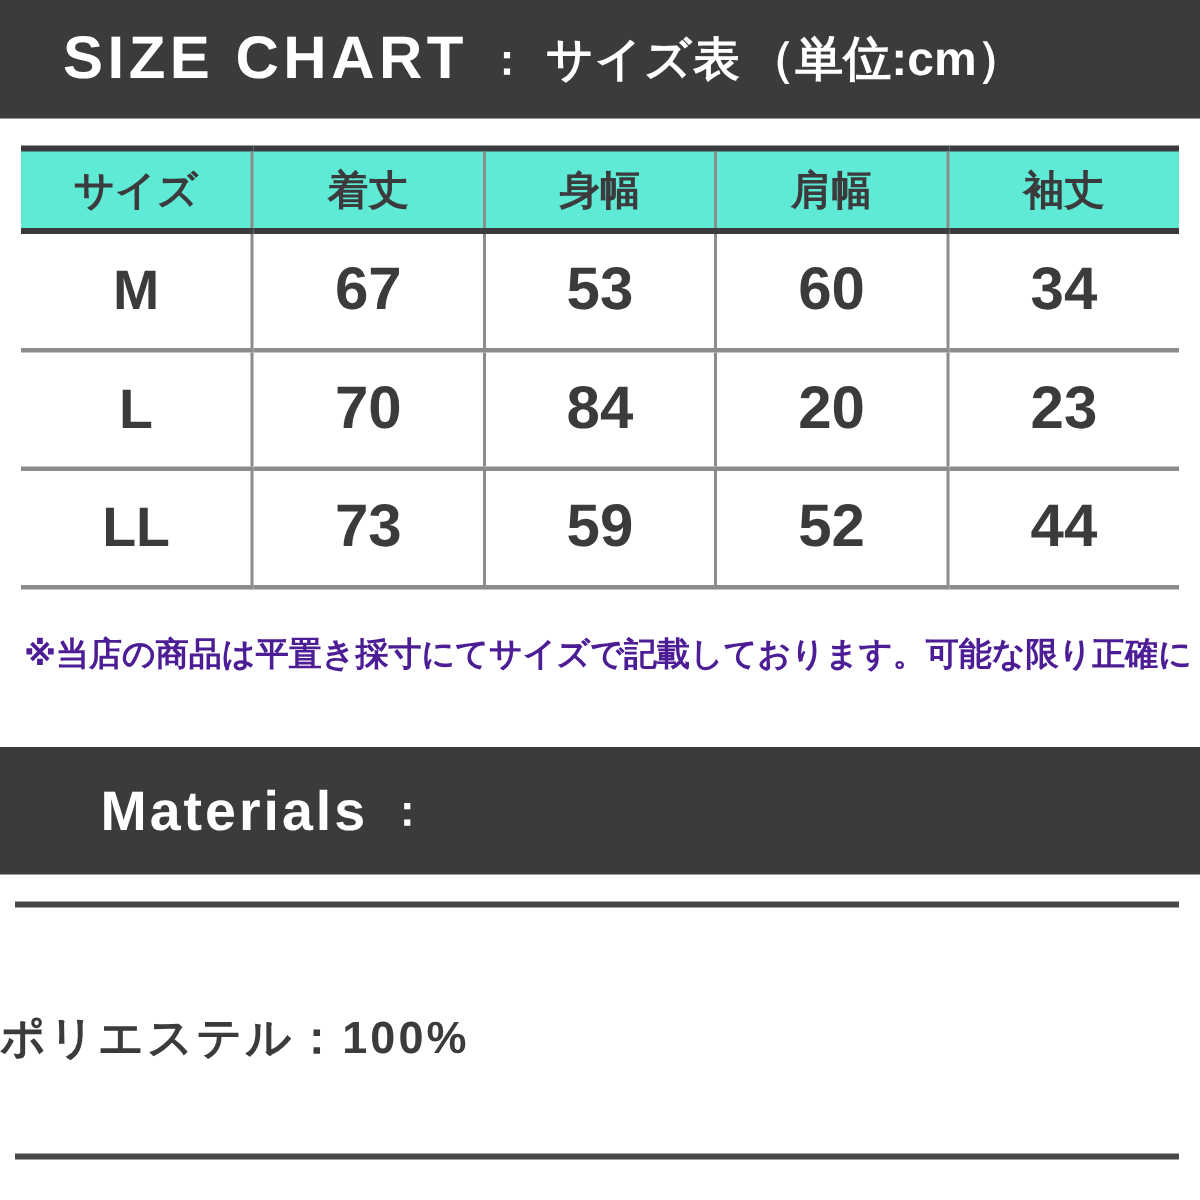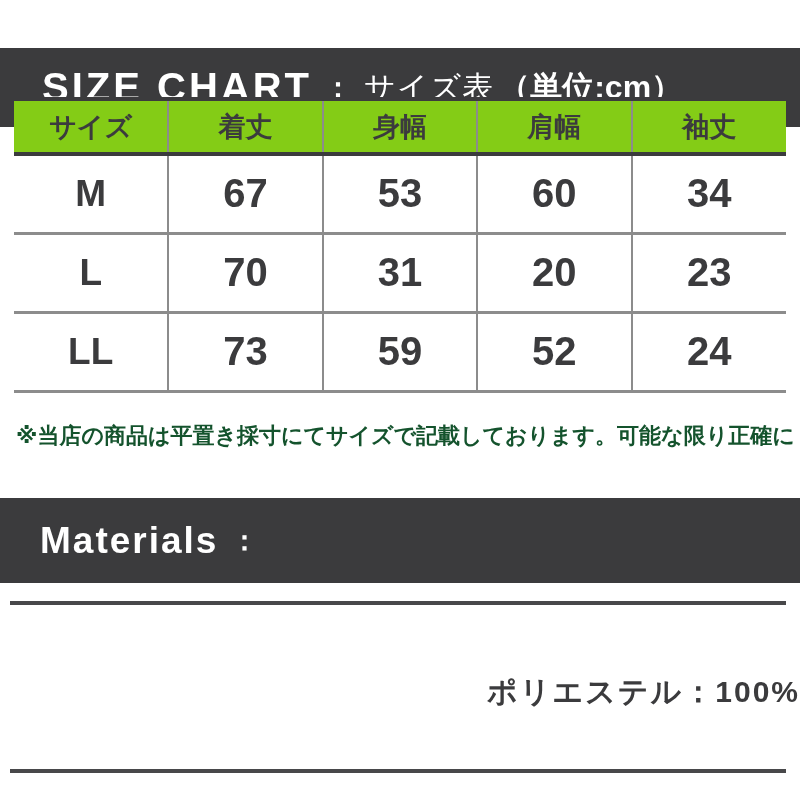--- a/index.html
+++ b/index.html
@@ -13,36 +13,36 @@
   }
   .canvas { position:absolute; top:0; left:0; width:800px; height:800px; background:#fff; }
 
   
   .bar {
     position:absolute; left:0; width:800px;
     background:#3b3b3d; color:#ffffff;
     display:flex; align-items:center;
     padding-left:42px;
   }
-  .bar.top { top:0; height:79px;margin-top:48px; }
+  .bar.top { top:0; height:79px; }
   .bar.materials { top:498px; height:85px; padding-left:40px; }
   .bar .en { font-size:40px; font-weight:700; letter-spacing:3px; }
-  .bar.materials .en { font-size:37px; letter-spacing:2px; }
+  .bar.materials .en { font-size:37px; letter-spacing:2px;margin-left:27px; }
   .bar .sep { font-size:28px; font-weight:700; margin:0 12px; }
-  .bar .ja { font-size:31px; font-weight:400; letter-spacing:1px; }
+  .bar .ja { font-size:31px; font-weight:700; letter-spacing:1px; }
   .bar .unit { font-size:32px; font-weight:700; margin-left:4px; letter-spacing:0; }
 
   
   table.size-table {
     position:absolute; top:97px; left:14px; width:772px;
     border-collapse:collapse; table-layout:fixed;
     color:#3b3b3d;
   }
   table.size-table thead th {
-    background:#84cc16;
+    background:#5eead4;
     border-top:4px solid #3b3b3d;
     border-bottom:4px solid #3b3b3d;
     height:55px;
     font-size:27px; font-weight:700;
     text-align:center; vertical-align:middle;
   }
   table.size-table tbody th,
   table.size-table tbody td {
     height:79px;
     border-bottom:3px solid #8c8c8c;
@@ -52,34 +52,34 @@
   table.size-table tbody th { font-size:37px; }
   table.size-table tbody td { font-size:40px; }
   table.size-table th + th,
   table.size-table td + td,
   table.size-table tbody th + td { border-left:2px solid #8c8c8c; }
 
   
   .note {
     position:absolute; top:420px; left:16px; width:776px;
     font-size:22px; font-weight:700; line-height:1.42;
-    color:#14532d;
+    color:#4c1d95;
   }
   .note .line { white-space:nowrap; }
   .note .line.cont { padding-left:22px; }
 
   
   .rule { position:absolute; left:10px; width:776px; height:4px; background:#48484a; }
   .rule.mid { top:601px; }
   .rule.bottom { top:769px; }
 
   
   .composition {
     position:absolute; top:672px; left:0; width:800px;
-    text-align:right;
+    text-align:left;
     font-size:30px; font-weight:700; letter-spacing:2px;
     color:#3b3b3d;
   }
 </style>
 </head>
 <body>
 
 <div class="canvas">
 
   <div class="bar top">
@@ -103,30 +103,30 @@
       <tr>
         <th>M</th>
         <td>67</td>
         <td>53</td>
         <td>60</td>
         <td>34</td>
       </tr>
       <tr>
         <th>L</th>
         <td>70</td>
-        <td>31</td>
+        <td>84</td>
         <td>20</td>
         <td>23</td>
       </tr>
       <tr>
         <th>LL</th>
         <td>73</td>
         <td>59</td>
         <td>52</td>
-        <td>24</td>
+        <td>44</td>
       </tr>
     </tbody>
   </table>
 
   <div class="note">
     <div class="line">※当店の商品は平置き採寸にてサイズで記載しております。可能な限り正確に</div>
   </div>
 
   <div class="bar materials">
     <span class="en">Materials</span>

